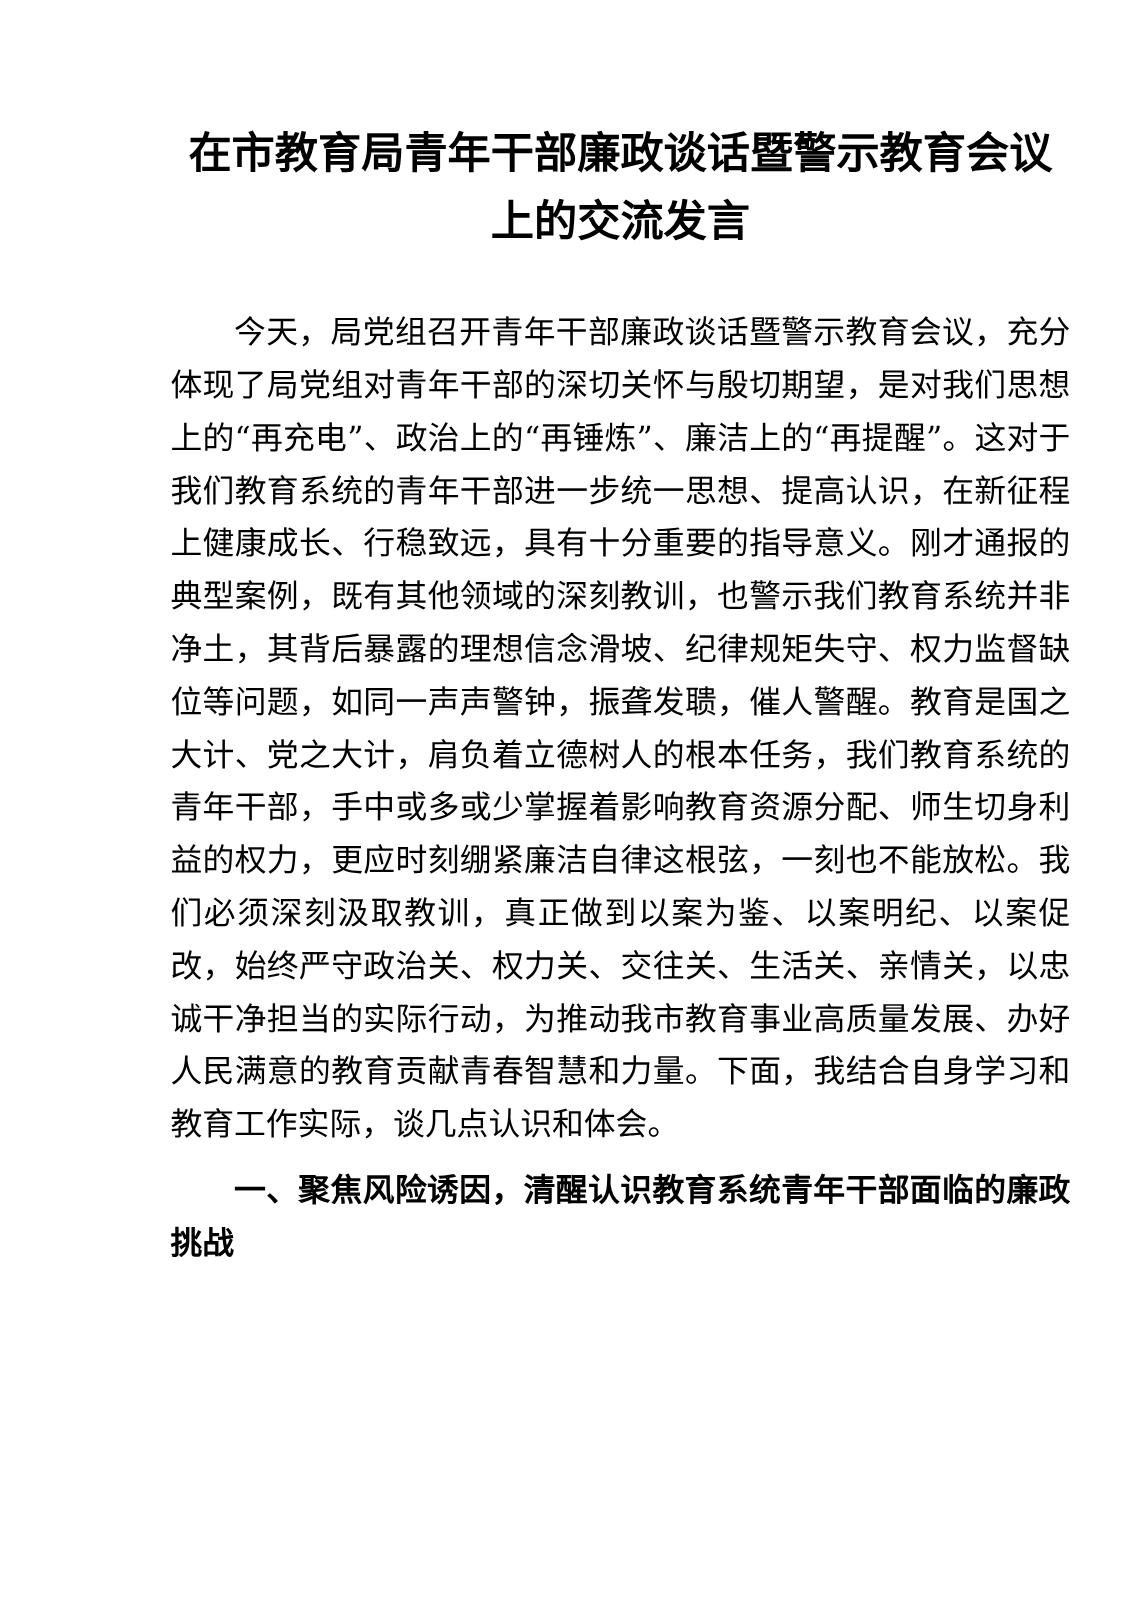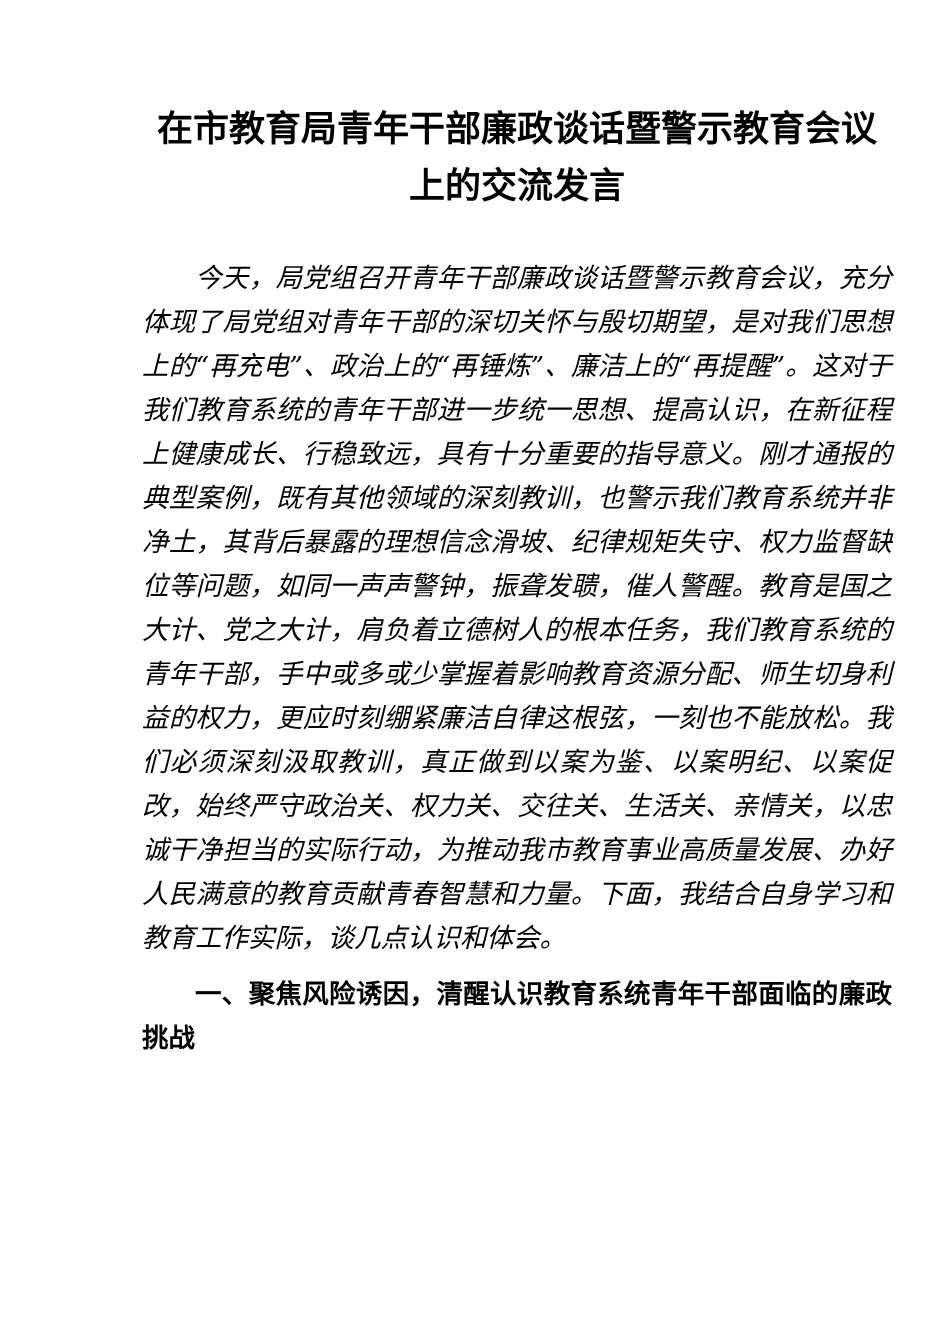--- a/index.html
+++ b/index.html
@@ -30,25 +30,24 @@
   .body-para {
     margin: 0;
     font-family: "DejaVu Serif", serif;
     font-size: 26.5px;
     line-height: 44px;
     text-align: justify;
     text-justify: inter-character;
     text-indent: 2em;
     line-break: strict;
     word-break: normal;
-    font-style: italic;
   }
   .section-heading {
     margin: 12px 0 0 0;
-    font-family: Liberation Serif, serif;
+    font-family: Liberation Mono, monospace;
     font-weight: bold;
     font-size: 26.5px;
     line-height: 44px;
     text-align: justify;
     text-justify: inter-character;
     text-indent: 2em;
     line-break: strict;
   }
 </style>
 </head>

